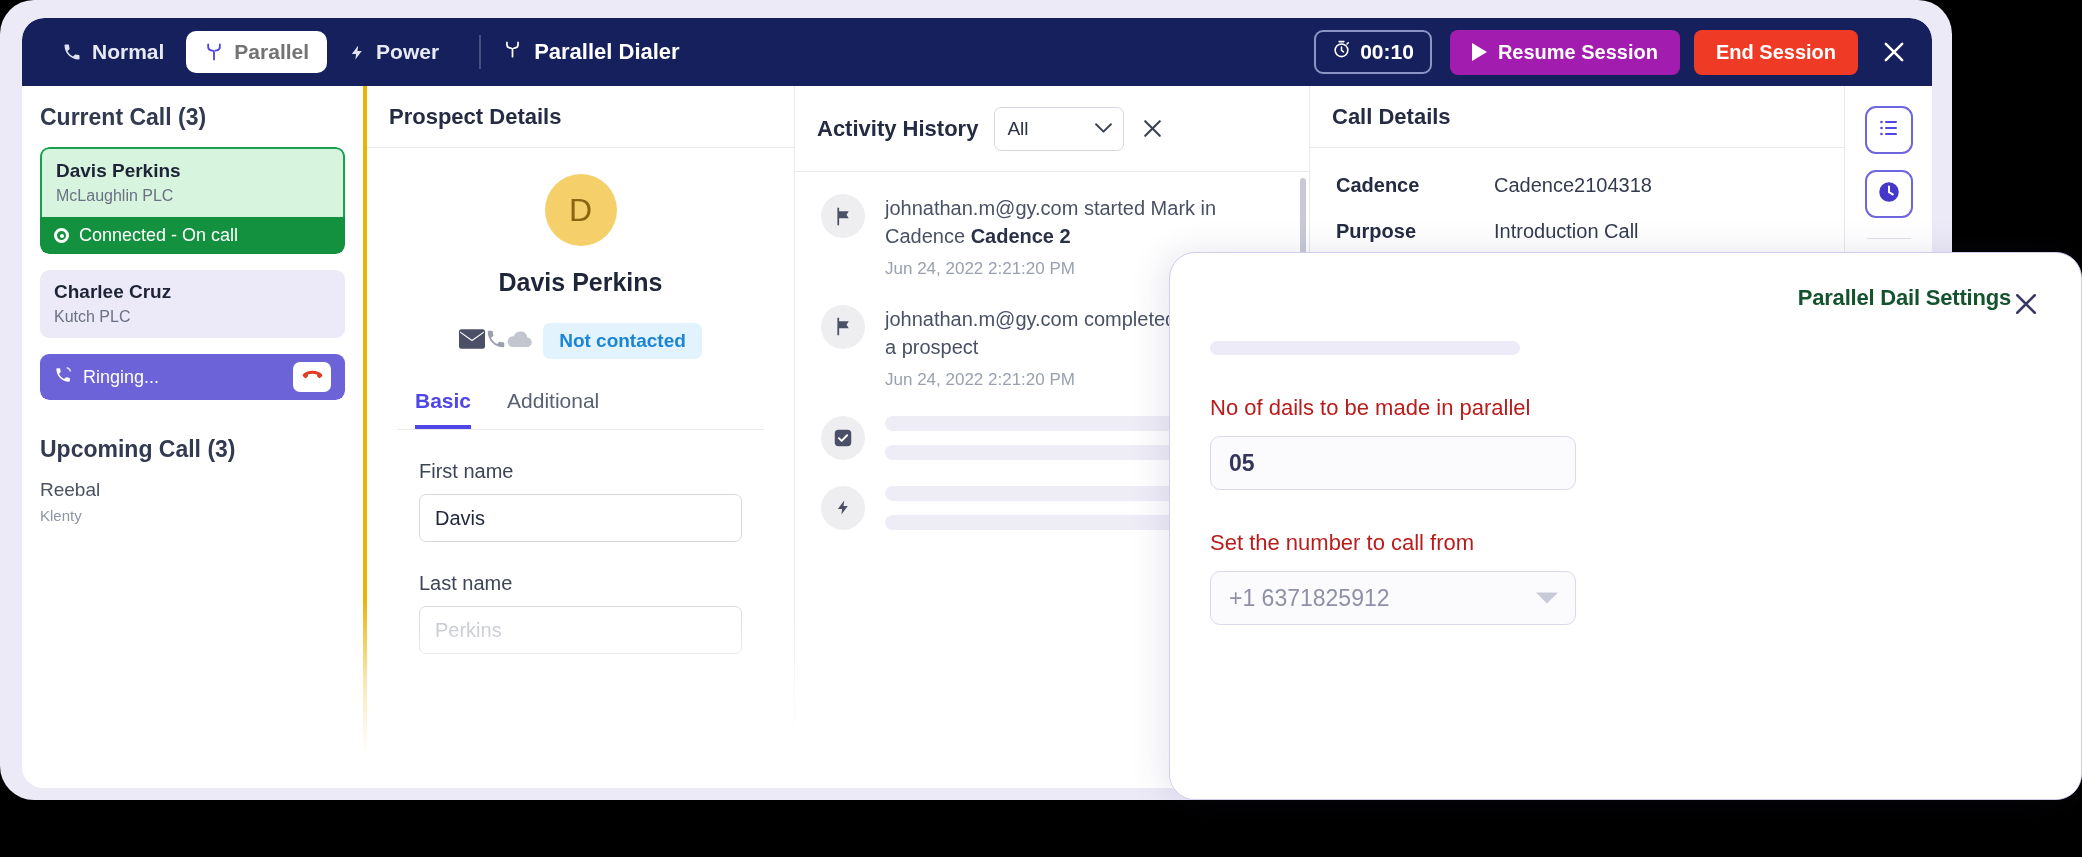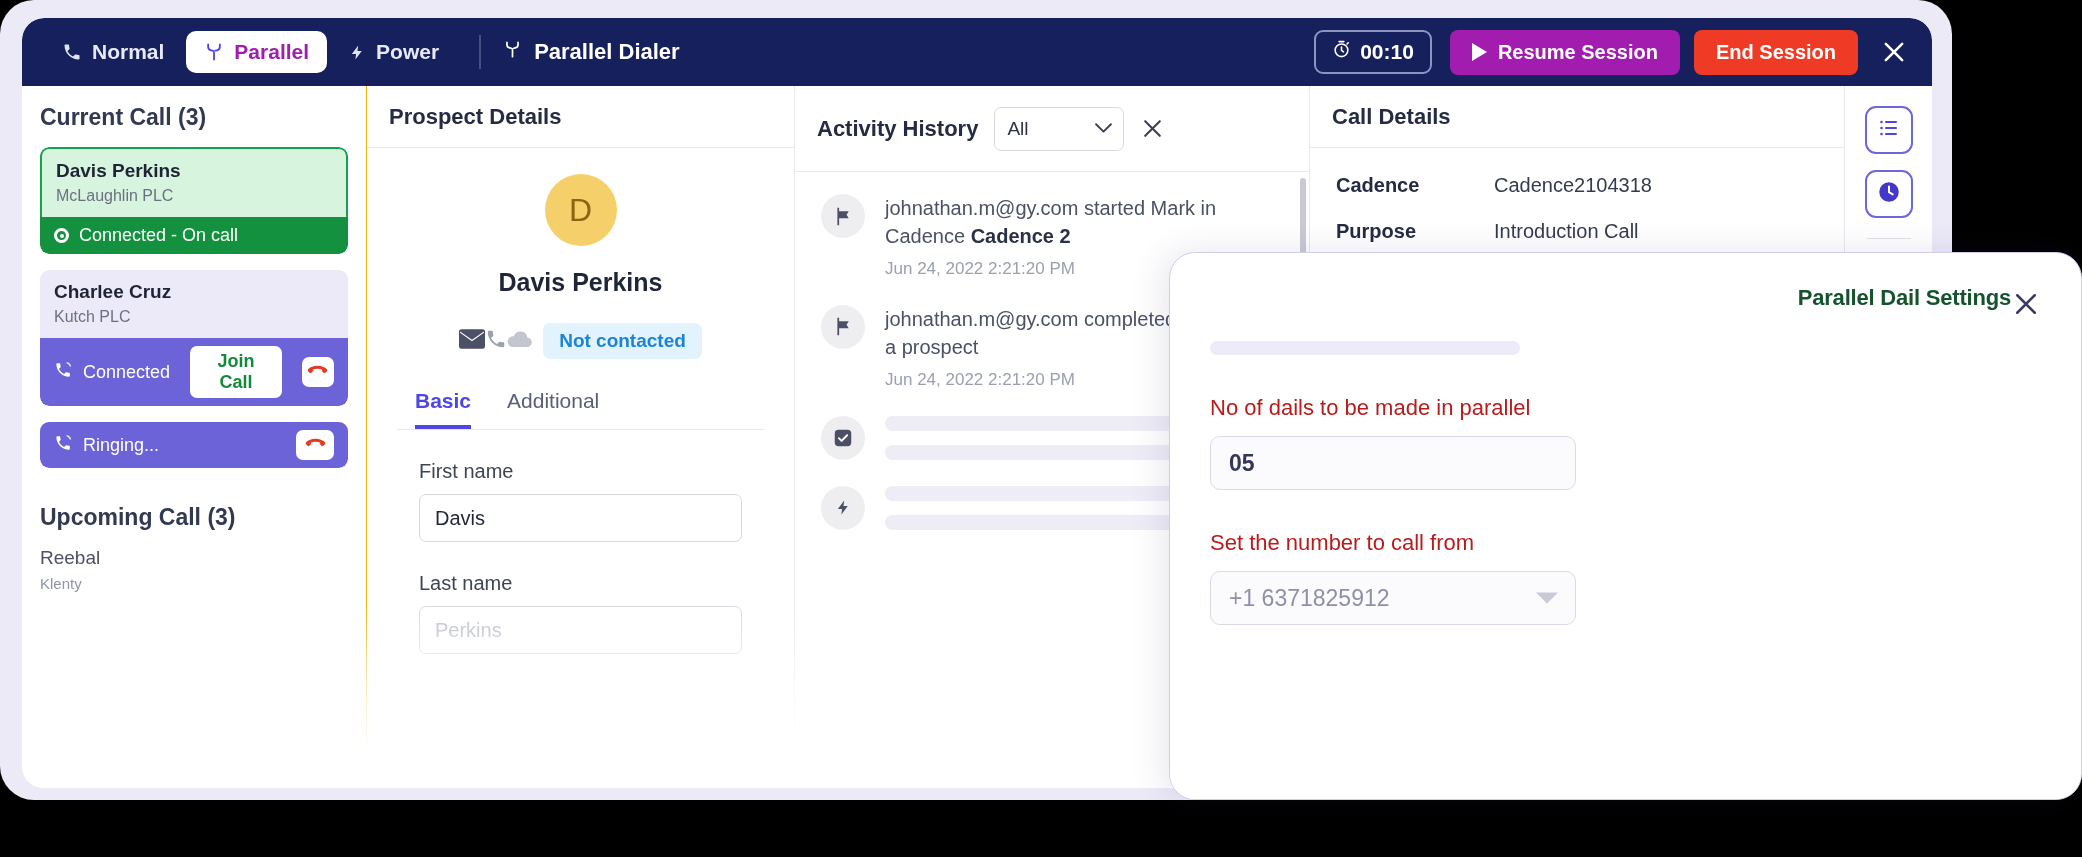--- a/index.html
+++ b/index.html
@@ -40,21 +40,21 @@
   .mode-group {
     display: flex; align-items: center; gap: 4px;
     padding: 4px;
   }
   .mode-btn {
     display: flex; align-items: center; gap: 10px;
     padding: 9px 18px; border-radius: 10px;
     color: #e7e9f5; font-size: 21px; font-weight: 700;
     cursor: pointer; white-space: nowrap;
   }
-  .mode-btn.active { background: #ffffff; color: #a21caf; }
+  .mode-btn.active { background: #ffffff; color: #737373; }
   .mode-icon { display: flex; align-items: center; }
   .divider-v {
     width: 2px; height: 34px; background: #46507f;
     margin: 0 22px 0 18px;
   }
   .dialer-title {
     display: flex; align-items: center; gap: 12px;
     color: #ffffff; font-size: 22px; font-weight: 700;
   }
   .topbar-spacer { flex: 1; }
@@ -90,21 +90,21 @@
     border-top: 9px solid transparent;
     border-bottom: 9px solid transparent;
   }
 
   
   .body-area {
     position: absolute; left: 0; top: 68px;
     width: 1910px; height: 702px;
     display: flex; background: #ffffff;
   }
-  .col-calls   { width: 345px; border-right: 1px solid #eab308; background:#fff; }
+  .col-calls   { width: 345px; border-right: 4px solid #eab308; background:#fff; }
   .col-prospect{ width: 428px; border-right: 1px solid #e8e8ee; background:#fff; }
   .col-activity{ width: 515px; border-right: 1px solid #e8e8ee; background:#fff; position:relative;}
   .col-details { flex: 1; background:#fff; position: relative; }
   .col-rail    { width: 88px; border-left: 1px solid #e8e8ee; background:#fff; }
 
   .panel-header {
     height: 62px; display: flex; align-items: center;
     padding: 0 22px; border-bottom: 1px solid #e8e8ee;
     font-size: 22px; font-weight: 700; color: #242b42;
   }
@@ -411,38 +411,20 @@
             <div class="card-status card-green-bot">
               <span class="dot-ring"></span>
               <span>Connected - On call</span>
             </div>
           </div>
 
           <div class="call-card">
             <div class="card-top card-lav-top">
               <div class="card-name">Charlee Cruz</div>
               <div class="card-org">Kutch PLC</div>
-            </div>
-            <div class="card-status card-lav-bot">
-              <span>
-                <svg width="19" height="19" viewBox="0 0 24 24" fill="#ffffff">
-                  <path d="M6.6 11.8c1.3 2.6 3.5 4.7 6.1 6l2-2c.3-.3.7-.4 1-.3 1.1.4 2.2.6 3.3.6.6 0 1 .4 1 1V20c0 .6-.4 1-1 1-8.8 0-16-7.2-16-16 0-.6.4-1 1-1h2.9c.6 0 1 .4 1 1 0 1.2.2 2.3.6 3.3.1.3 0 .7-.3 1l-2 2z"></path>
-                  <path d="M16 2.4v1.9c2 .4 3.4 1.8 3.8 3.8h1.9c-.4-3-2.7-5.3-5.7-5.7z" opacity="0.85"></path>
-                </svg>
-              </span>
-              <span>Connected</span>
-              <span class="status-spacer"></span>
-              <button class="btn-join">Join Call</button>
-              <button class="btn-hangup">
-                <span>
-                  <svg width="21" height="12" viewBox="0 0 24 14" fill="#e23b23">
-                    <path d="M12 1C7.5 1 3.4 2.6 1 5.1c-.6.6-.6 1.6 0 2.2l1.8 1.8c.6.6 1.5.6 2.1 0l1.5-1.4c.3-.3.4-.6.3-1l-.2-1.3C8 4.8 10 4.5 12 4.5s4 .3 5.5.9l-.2 1.3c0 .4.1.7.3 1l1.5 1.4c.6.6 1.5.6 2.1 0L23 7.3c.6-.6.6-1.6 0-2.2C20.6 2.6 16.5 1 12 1z"></path>
-                  </svg>
-                </span>
-              </button>
             </div>
           </div>
 
           <div class="call-card">
             <div class="card-status card-lav-bot">
               <span>
                 <svg width="19" height="19" viewBox="0 0 24 24" fill="#ffffff">
                   <path d="M6.6 11.8c1.3 2.6 3.5 4.7 6.1 6l2-2c.3-.3.7-.4 1-.3 1.1.4 2.2.6 3.3.6.6 0 1 .4 1 1V20c0 .6-.4 1-1 1-8.8 0-16-7.2-16-16 0-.6.4-1 1-1h2.9c.6 0 1 .4 1 1 0 1.2.2 2.3.6 3.3.1.3 0 .7-.3 1l-2 2z"></path>
                   <path d="M16 2.4v1.9c2 .4 3.4 1.8 3.8 3.8h1.9c-.4-3-2.7-5.3-5.7-5.7z" opacity="0.85"></path>
                 </svg>

